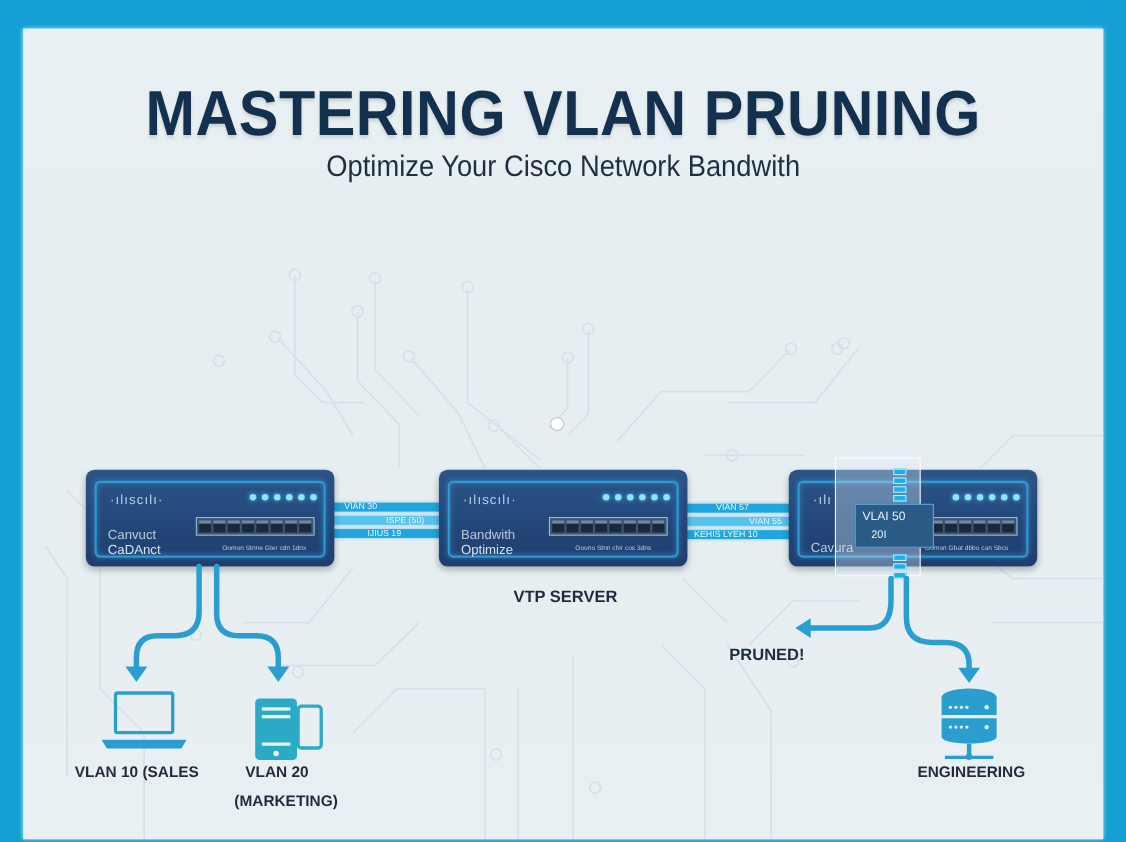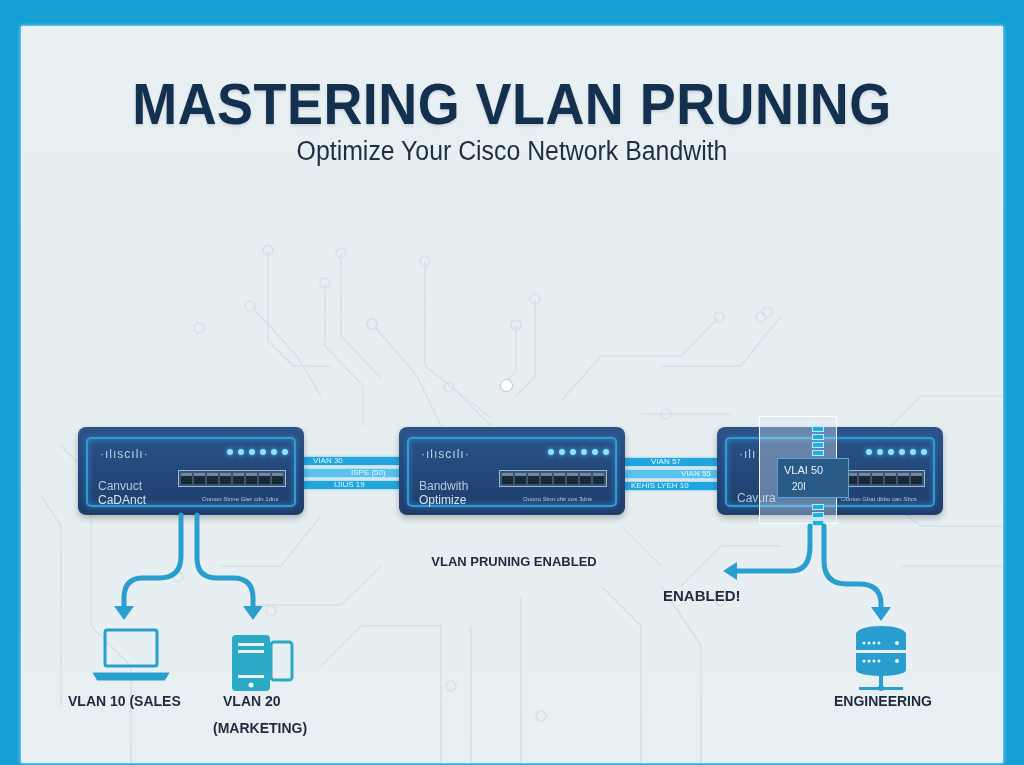--- a/index.html
+++ b/index.html
@@ -296,21 +296,21 @@
           <circle cx="853" cy="635" r="1.5"></circle>
           <circle cx="858" cy="635" r="1.5"></circle>
         <circle cx="876" cy="635" r="2"></circle>
       </g>
       <rect x="858" y="650" width="4" height="12"></rect>
       <rect x="838" y="661" width="44" height="3"></rect>
       <circle cx="860" cy="662" r="3"></circle>
     </g>
   </svg>
 
-  <div class="label center" style="left:388px; top:528px; width:210px; font-size:13px;">VLAN PRUNING ENABLED</div>
+  <div class="label center" style="left:398px; top:508px; width:190px; font-size:15px;">VTP SERVER</div>
 
   <div class="label" style="left:47px; top:667px;">VLAN 10 (SALES</div>
   <div class="label" style="left:202px; top:667px;">VLAN 20</div>
   <div class="label" style="left:192px; top:694px;">(MARKETING)</div>
-  <div class="label" style="left:642px; top:561px; font-size:15px;">ENABLED!</div>
+  <div class="label" style="left:642px; top:561px; font-size:15px;">PRUNED!</div>
   <div class="label" style="left:813px; top:667px;text-align:right;">ENGINEERING</div>
 
 </div>
 
 </body></html>

